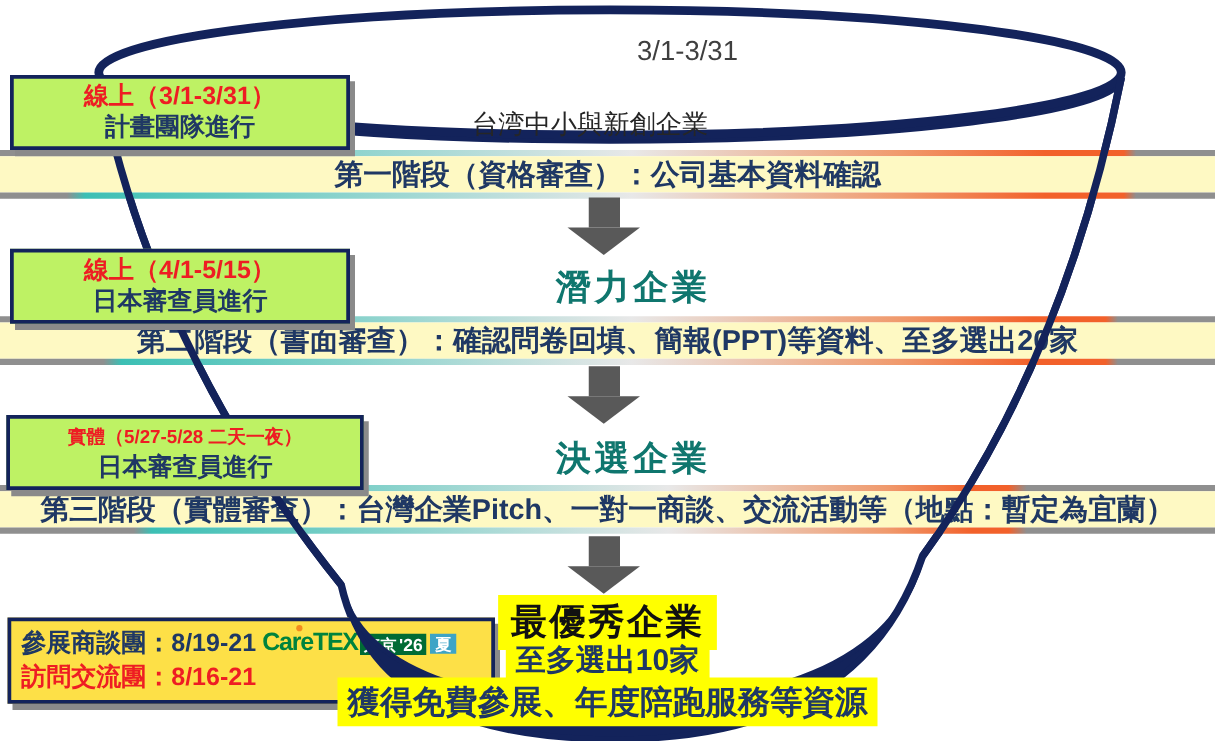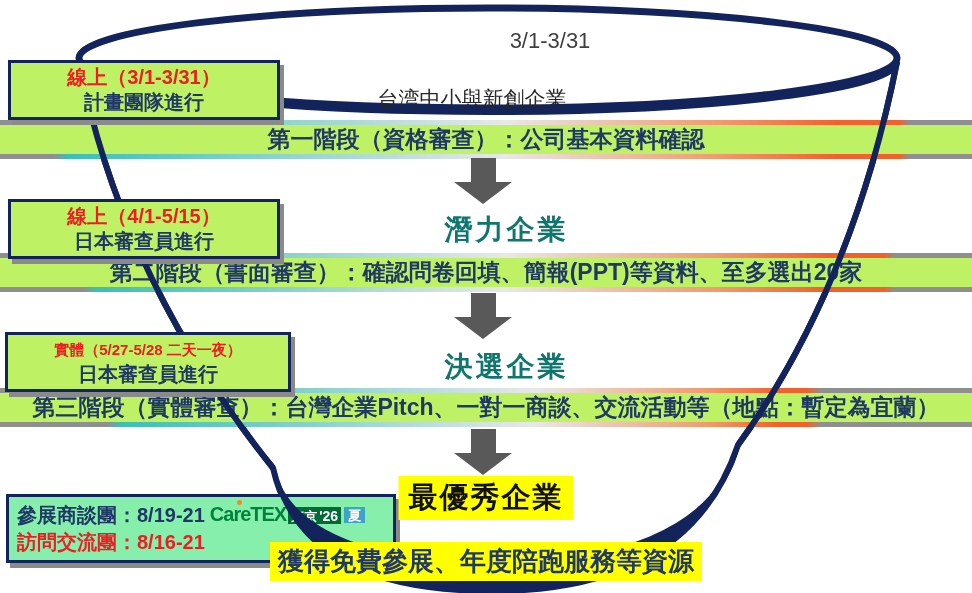--- a/index.html
+++ b/index.html
@@ -6,21 +6,21 @@
   .stage{
     position:relative;width:972px;height:593px;overflow:hidden;
     font-family:"Liberation Sans","DejaVu Sans",sans-serif;background:#ffffff;
   }
   .stage svg{position:absolute;left:0;top:0;}
   .z1{z-index:1}.z3{z-index:3}
 
   
   .bar{position:absolute;left:0;width:972px;z-index:2;}
   .bar-line{height:5px;}
-  .bar-body{height:29px;background:#bef264;display:flex;align-items:center;justify-content:center;}
+  .bar-body{height:29px;background:#fef9c3;display:flex;align-items:center;justify-content:center;}
   .bar-body span{font-size:23px;font-weight:bold;color:#1F3864;white-space:nowrap;letter-spacing:0;}
   .bar1 .bar-line{background:linear-gradient(90deg,#8F8F8F 0,#8F8F8F 5.5%,#3CBFB4 7%,#7FD0C9 25%,#E8E8E8 52%,#F09A6D 74%,#F2612B 86%,#F2612B 92.5%,#8F8F8F 93.5%,#8F8F8F 100%);}
   .bar2 .bar-line{background:linear-gradient(90deg,#8F8F8F 0,#8F8F8F 8.5%,#3CBFB4 10%,#7FD0C9 27%,#E8E8E8 52%,#F09A6D 74%,#F2612B 85%,#F2612B 91%,#8F8F8F 92%,#8F8F8F 100%);}
   .bar3 .bar-line{background:linear-gradient(90deg,#8F8F8F 0,#8F8F8F 11%,#3CBFB4 12.5%,#7FD0C9 30%,#E8E8E8 55%,#F09A6D 73%,#F2612B 80%,#F2612B 83%,#8F8F8F 84.5%,#8F8F8F 98%,#8F8F8F 100%);}
 
   
   .sbox{
     position:absolute;background:#bef264;border:3px solid #13235B;
     box-shadow:4px 5px 0 #8A8A8A;text-align:center;z-index:4;padding:2px 4px;
   }
@@ -40,21 +40,21 @@
   .arrow .shaft{width:25px;height:24px;background:#595959;margin:0 auto;}
   .arrow .head{width:0;height:0;border-left:29px solid transparent;border-right:29px solid transparent;border-top:22px solid #595959;}
 
   
   .res{position:absolute;left:50%;transform:translateX(-50%);background:#FFFF00;font-weight:bold;white-space:nowrap;z-index:4;}
   .res1{top:476px;font-size:29px;color:#111111;padding:2px 10px;letter-spacing:2px;}
   .res2{top:511px;font-size:24px;color:#1F3864;padding:1px 8px;}
   .res3{top:542px;font-size:26px;color:#1F3864;padding:2px 8px;}
   .schbox{
     position:absolute;left:6px;top:494px;width:368px;z-index:2;
-    background:#86efac;border:3px solid #13235B;box-shadow:4px 5px 0 #8A8A8A;
+    background:#fde047;border:3px solid #13235B;box-shadow:4px 5px 0 #8A8A8A;
     padding:4px 8px;text-align:left;
   }
   .schbox .row{display:flex;align-items:center;line-height:27px;white-space:nowrap;}
   .sch-navy{font-size:20px;font-weight:bold;color:#1F3864;}
   .sch-red{font-size:20px;font-weight:bold;color:#EE1D23;}
 
   
   .ctx{display:inline-flex;align-items:center;margin-left:5px;}
   .ctx-brand-wrap{position:relative;display:inline-block;}
   .ctx-brand{color:#00833D;font-weight:bold;font-size:20px;letter-spacing:-1px;}
@@ -147,15 +147,16 @@
   <div class="sbox" style="left:8px;top:199px;width:258px">
     <div class="l1">線上（4/1-5/15）</div>
     <div class="l2">日本審查員進行</div>
   </div>
   <div class="sbox sbox3" style="left:5px;top:332px;width:272px">
     <div class="l1">實體（5/27-5/28 二天一夜）</div>
     <div class="l2">日本審查員進行</div>
   </div>
 
   <div class="res res1">最優秀企業</div>
+  <div class="res res2">至多選出10家</div>
   <div class="res res3">獲得免費參展、年度陪跑服務等資源</div>
 
 </div>
 
 </body></html>

